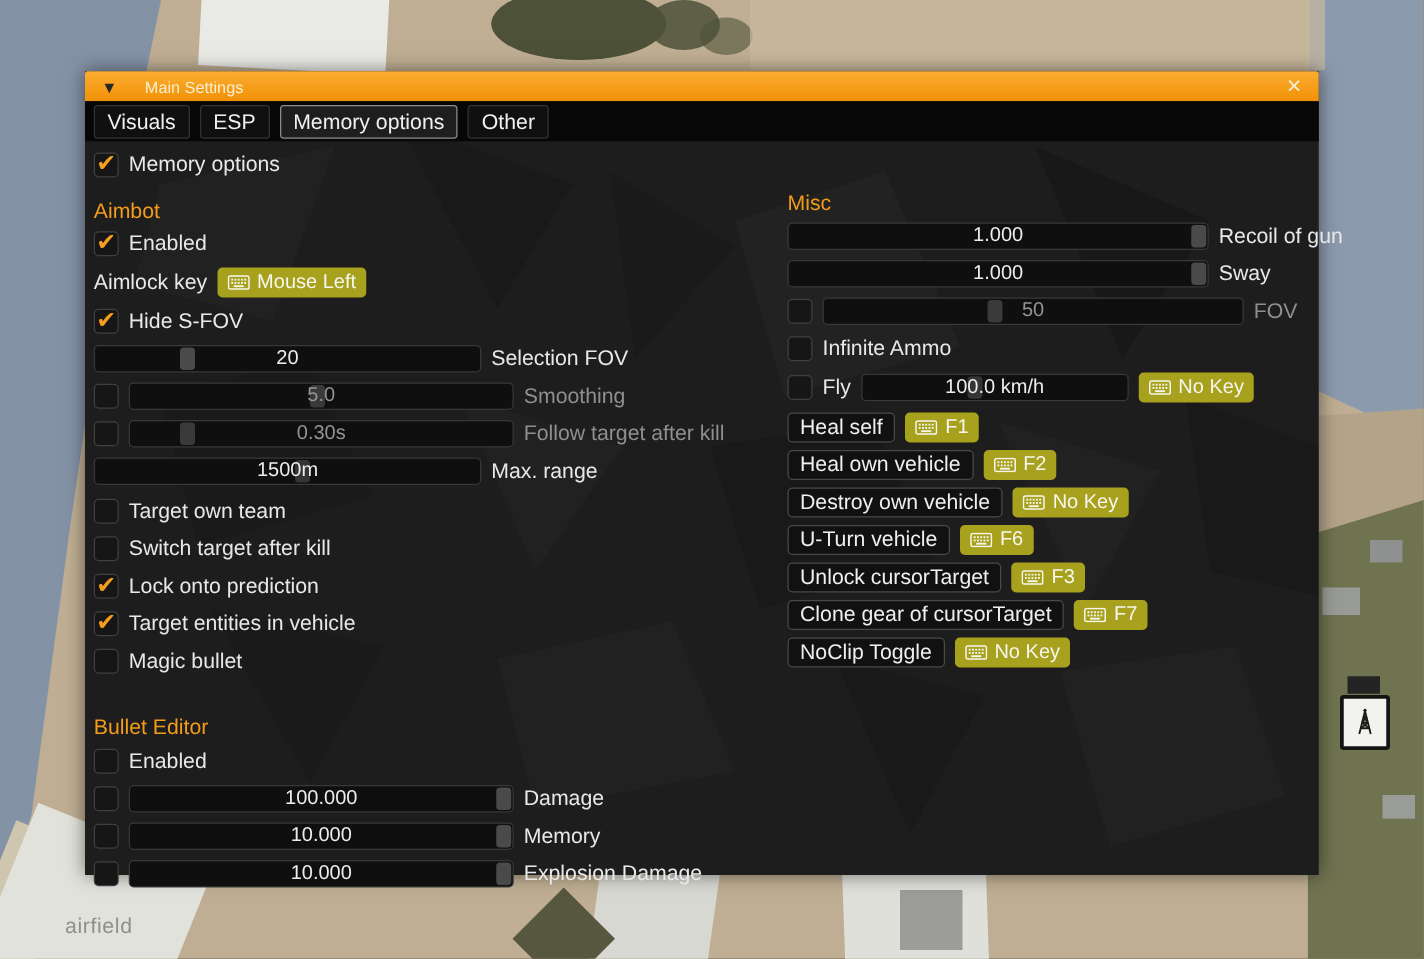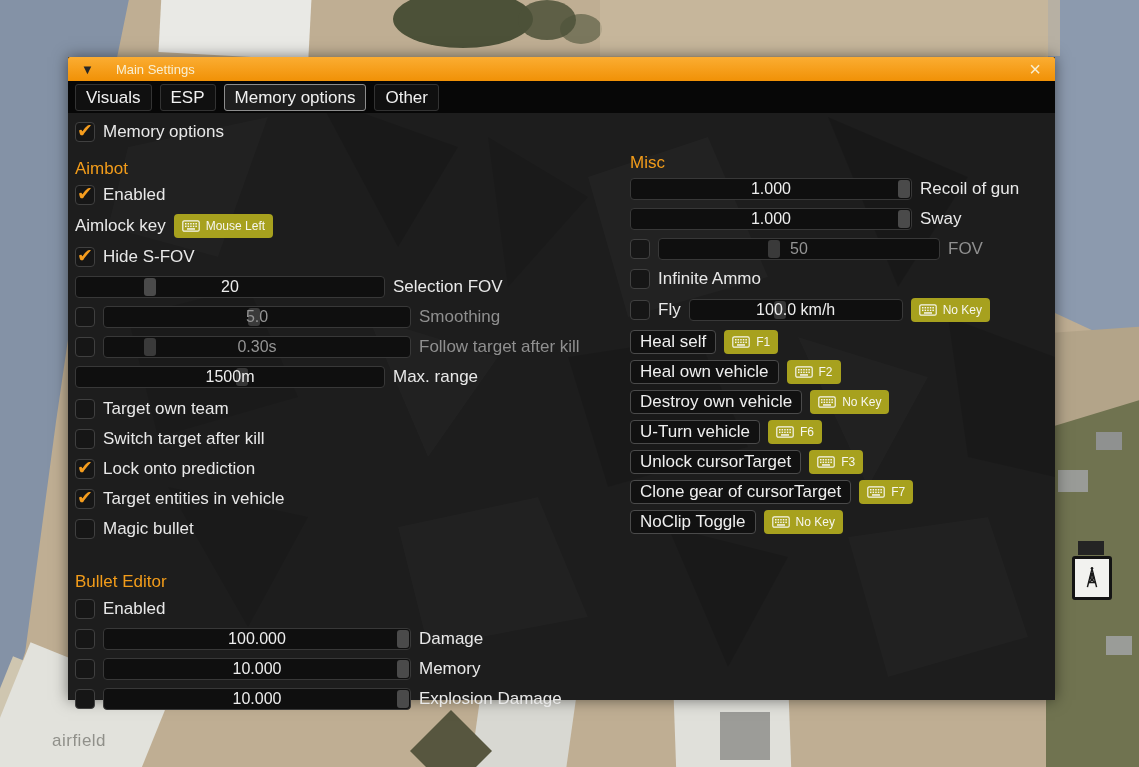--- a/index.html
+++ b/index.html
@@ -65,24 +65,24 @@
       position:relative;flex:none;box-sizing:border-box;}
   .cb.checked::after{content:"\2714";position:absolute;left:1px;top:-4px;color:#f59d1e;font-size:19px;}
 
   .slider{position:relative;height:22px;background:#0f0f0f;border:1px solid #383838;border-radius:4px;
       box-sizing:border-box;flex:none;display:flex;align-items:center;justify-content:center;}
   .slider .val{color:#ededed;font-size:16px;z-index:1;}
   .slider.dim .val{color:#949494;}
   .handle{position:absolute;top:1px;width:12px;height:18px;background:#4a4a4a;border-radius:3px;}
   .slider.dim .handle{background:#3a3a3a;}
   .slider.faint .handle{background:#353535;}
-  .w310{width:310px;} .w308{width:308px;} .w317{width:282px;} .w214{width:214px;}
+  .w310{width:310px;} .w308{width:308px;} .w317{width:337px;} .w214{width:214px;}
 
   .chip{display:inline-flex;align-items:center;gap:6px;height:24px;padding:0 8px;border-radius:4px;
-      background:#a7a11e;color:#f6f6ee;font-size:12px;flex:none;}
+      background:#a7a11e;color:#f6f6ee;font-size:16px;flex:none;}
   .abtn{display:inline-flex;align-items:center;height:24px;padding:0 9px;border-radius:4px;
       background:#111;border:1px solid #4a4a4a;color:#efefef;font-size:17px;font-family:inherit;}
   .mt7{margin-top:7px;} .mb5{margin-bottom:5px;} .mt23{margin-top:23px;} .mt39{margin-top:39px;}
   .mb10{margin-bottom:10px;} .mb6{margin-bottom:6px;}
 </style>
 </head>
 <body>
 
 <div class="map">
   <div class="water-left"></div>

